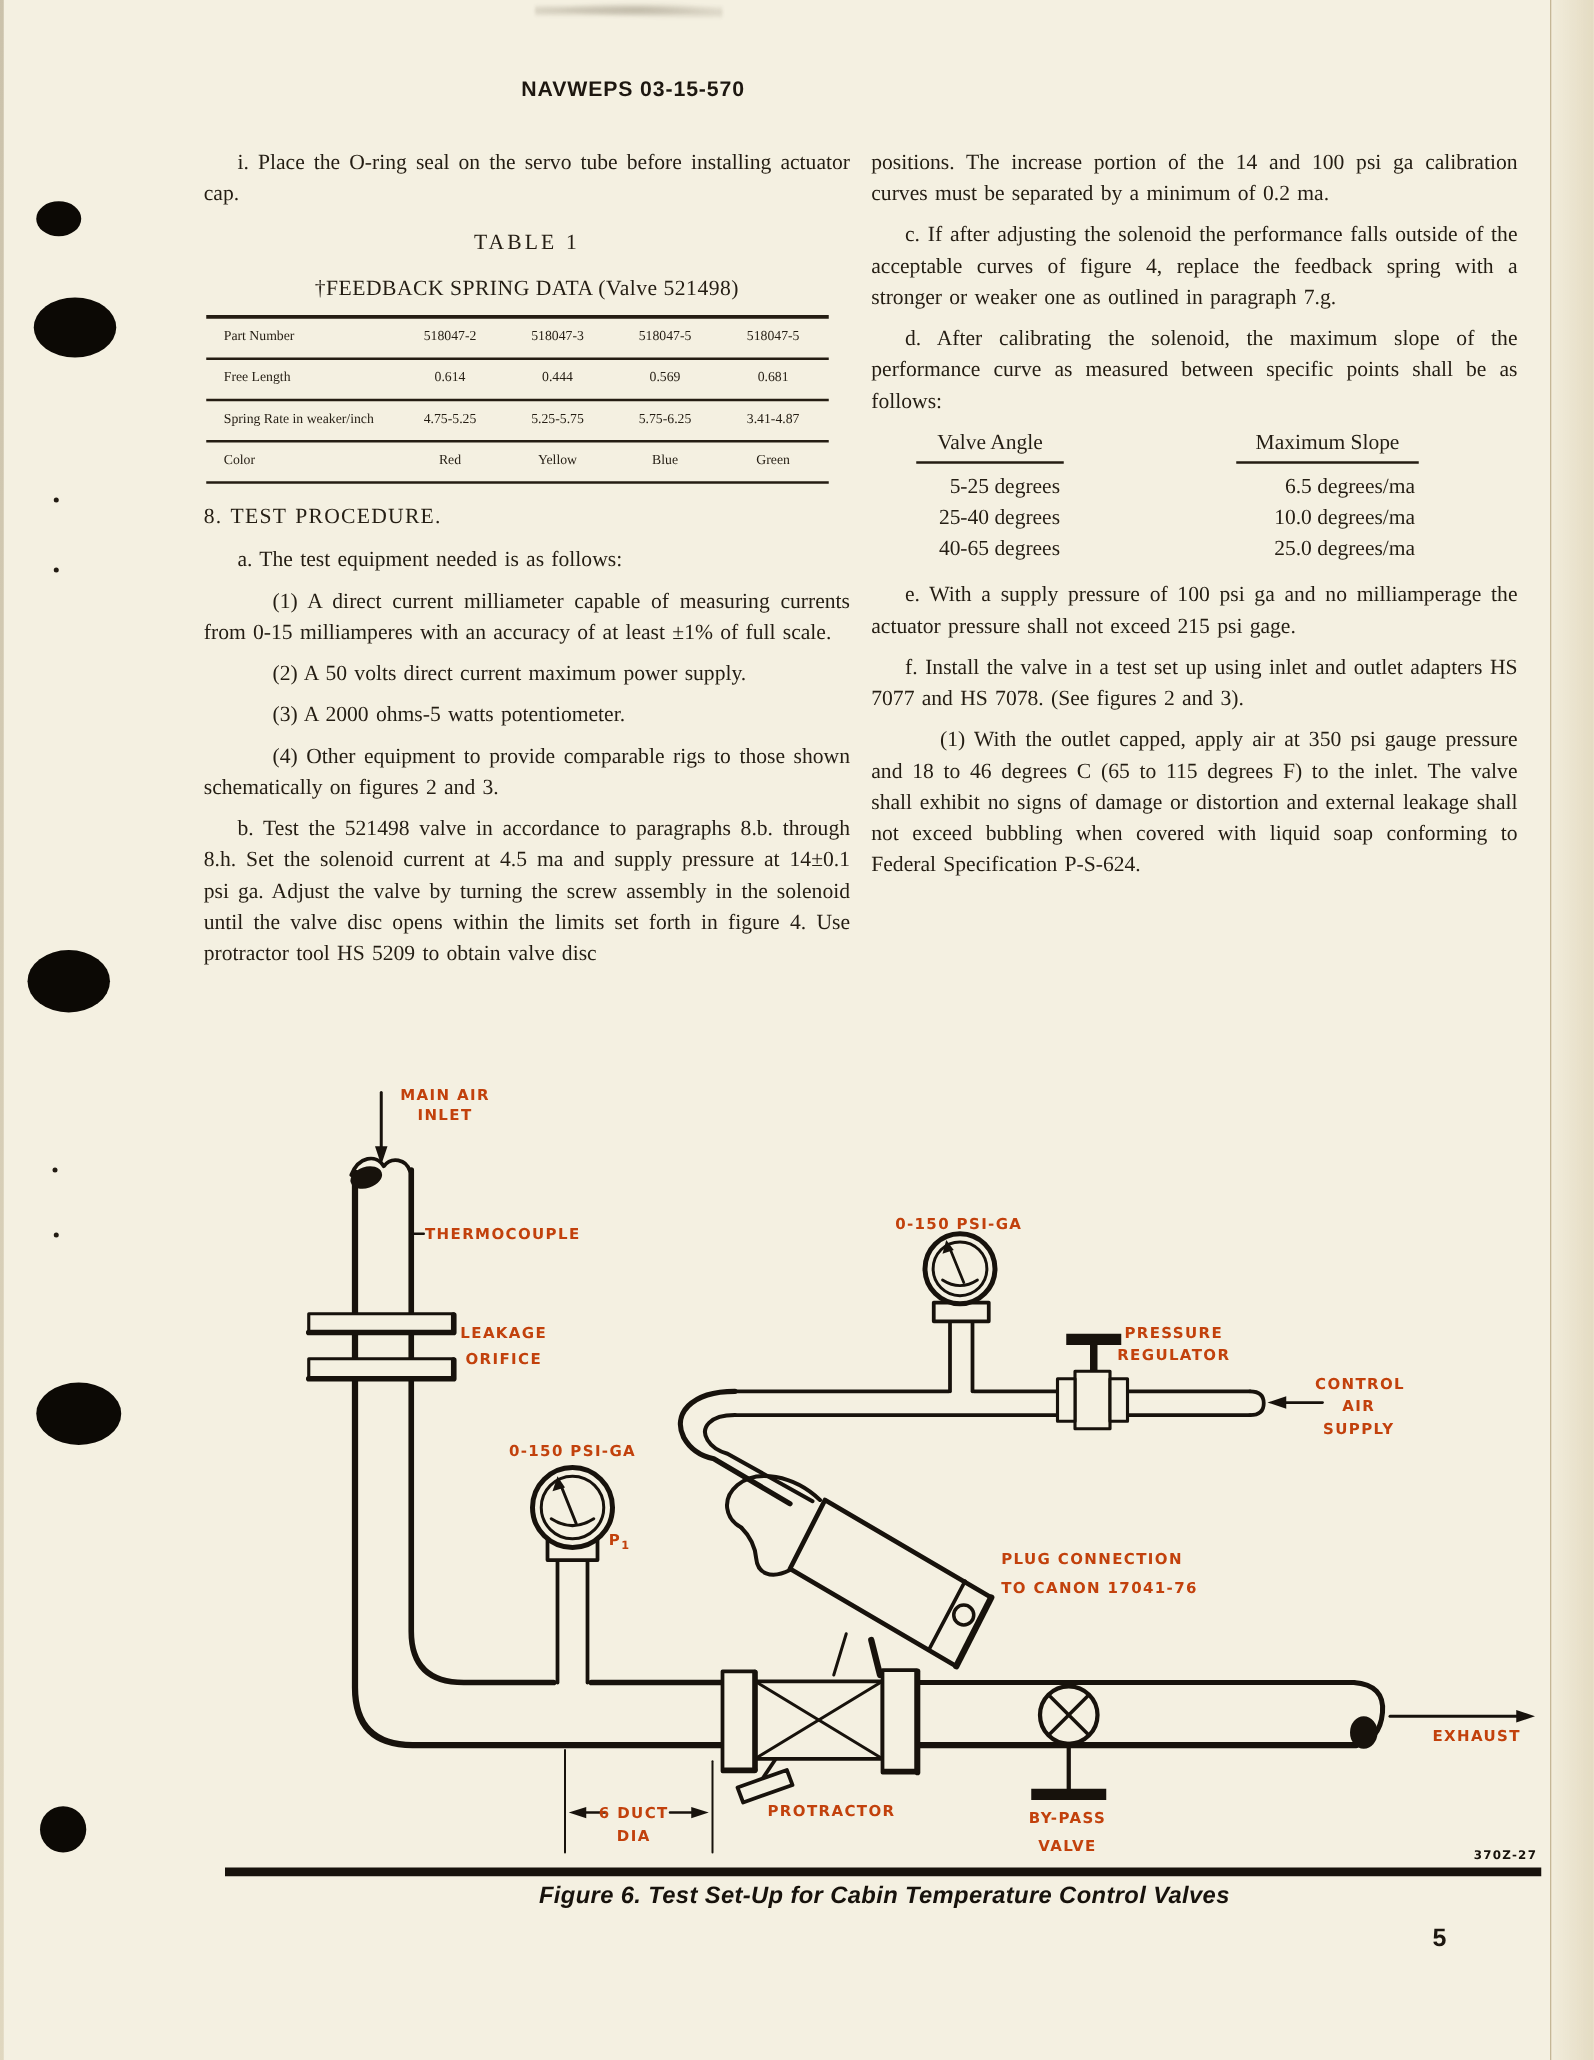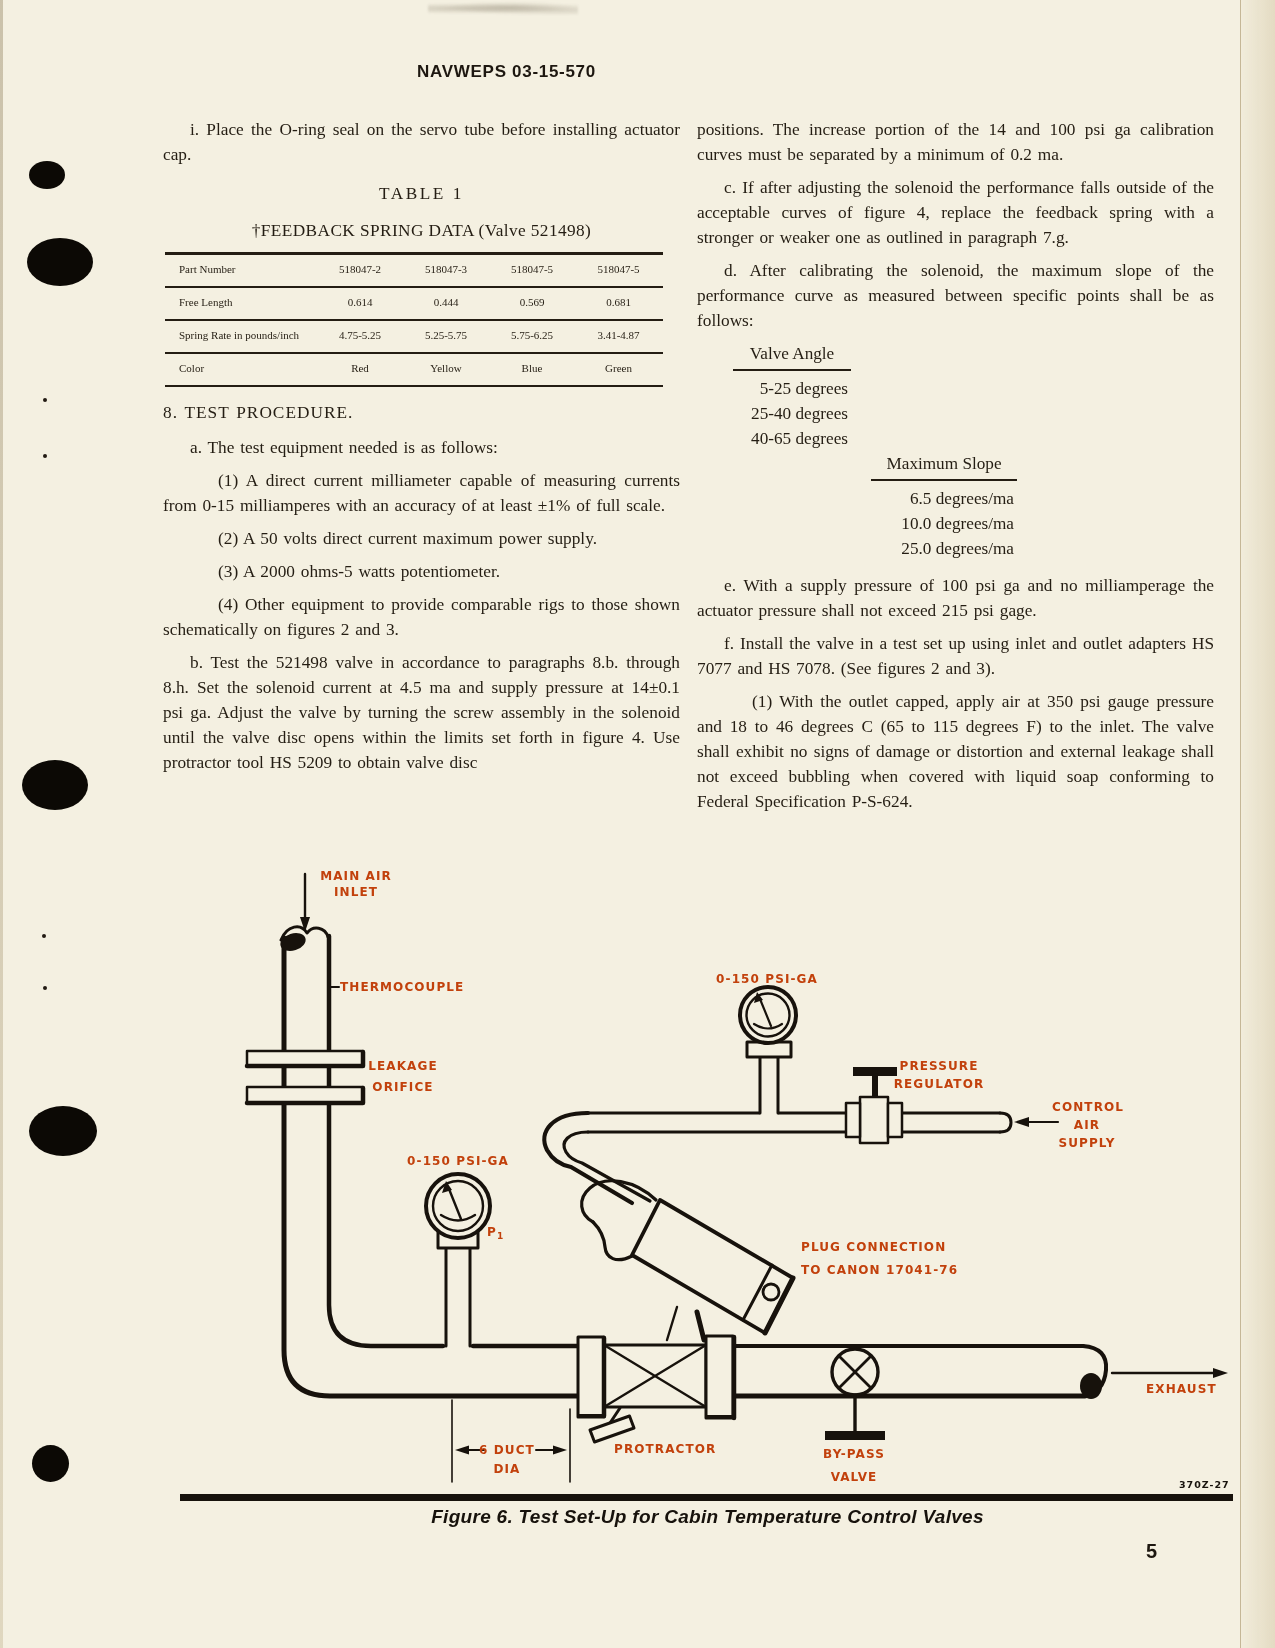--- a/index.html
+++ b/index.html
@@ -42,21 +42,21 @@
   .t1-title{text-align:center;letter-spacing:2.5px;margin:14px 0 4px 0;}
   .t1-sub{text-align:center;letter-spacing:.4px;margin:12px 0 9px 0;}
   .table1{width:498px;margin:0 0 12px 2px;font-size:11px;line-height:21px;border-top:3px solid #241d13;}
   .t1-row{display:grid;grid-template-columns:152px 86px 86px 86px 87px;
     align-items:end;padding:4px 0 6px 0;border-bottom:2px solid #241d13;}
   .t1-row:last-child{border-bottom:2.5px solid #241d13;}
   .t1-label{padding-left:14px;}
   .t1-val{text-align:center;}
 
   
-  .slope{display:flex;margin:4px 0 12px 36px;font-size:17.2px;line-height:25px;flex-direction:column;}
+  .slope{display:flex;margin:4px 0 12px 36px;font-size:17.2px;line-height:25px;}
   .slope-col1{width:118px;}
   .slope-col2{width:146px;margin-left:138px;}
   .slope-h{text-align:center;border-bottom:2px solid #241d13;padding-bottom:3px;margin-bottom:5px;}
   .slope-cell{text-align:right;padding-right:3px;}
 
   
   .fig-svg{position:absolute;left:180px;top:860px;}
   .fl{position:absolute;font-family:"DejaVu Sans", sans-serif;font-weight:bold;
     font-size:12px;letter-spacing:1.1px;line-height:16px;color:#c2410c;white-space:nowrap;}
   .fl-c{text-align:center;}
@@ -101,21 +101,21 @@
       <div class="t1-val">518047-5</div>
     </div>
     <div class="t1-row">
       <div class="t1-label">Free Length</div>
       <div class="t1-val">0.614</div>
       <div class="t1-val">0.444</div>
       <div class="t1-val">0.569</div>
       <div class="t1-val">0.681</div>
     </div>
     <div class="t1-row">
-      <div class="t1-label">Spring Rate in pounds/inch</div>
+      <div class="t1-label">Spring Rate in weaker/inch</div>
       <div class="t1-val">4.75-5.25</div>
       <div class="t1-val">5.25-5.75</div>
       <div class="t1-val">5.75-6.25</div>
       <div class="t1-val">3.41-4.87</div>
     </div>
     <div class="t1-row">
       <div class="t1-label">Color</div>
       <div class="t1-val">Red</div>
       <div class="t1-val">Yellow</div>
       <div class="t1-val">Blue</div>

